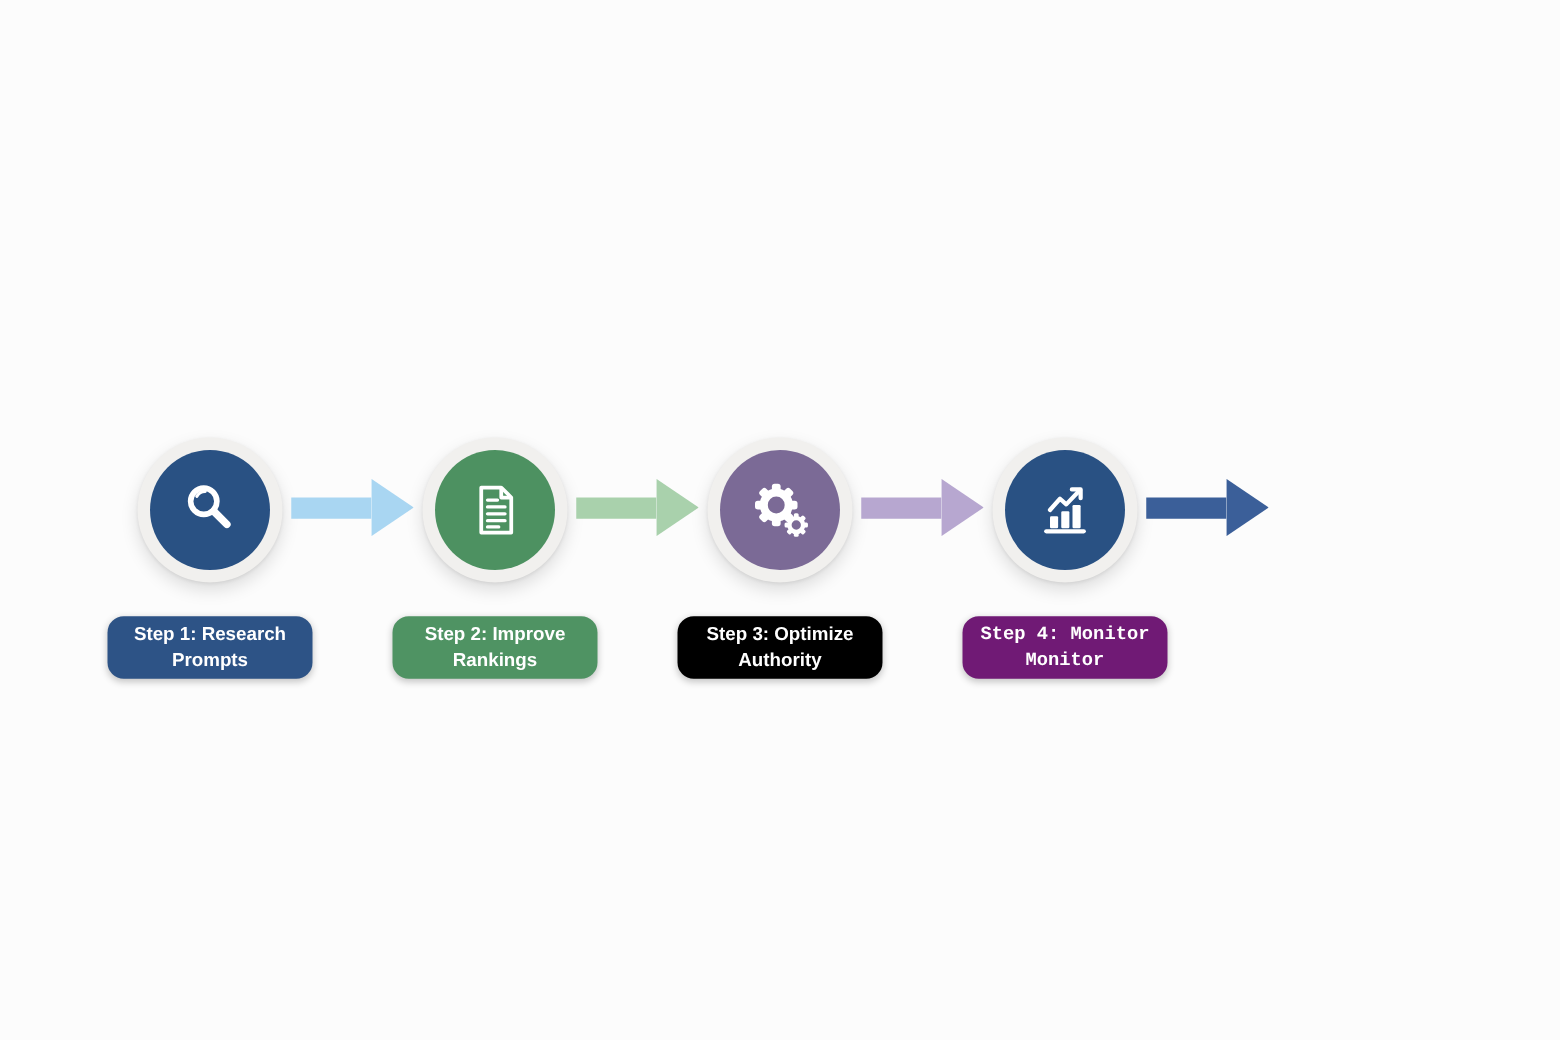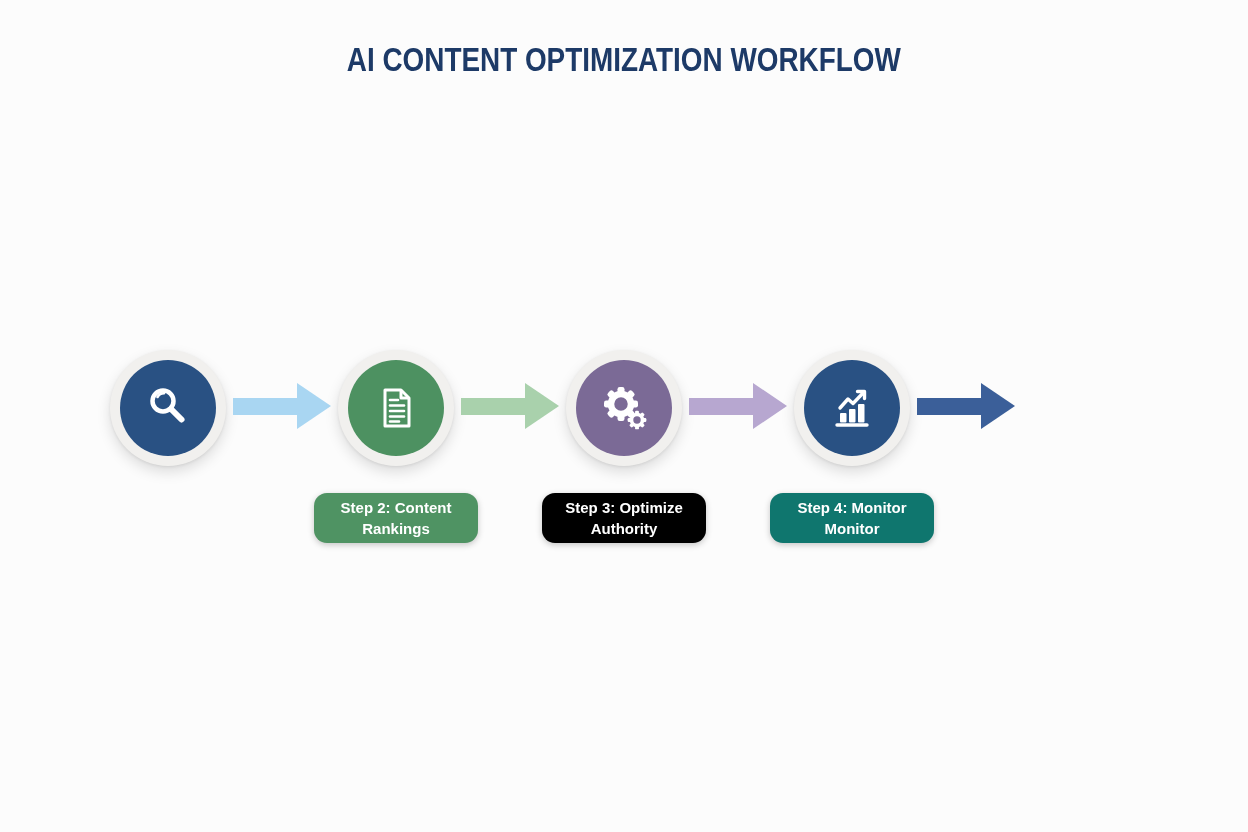--- a/index.html
+++ b/index.html
@@ -64,35 +64,36 @@
   .arrow-head{
     width:34px;height:46px;
     clip-path:polygon(0 0, 100% 50%, 0 100%);
   }
 </style>
 </head>
 <body>
 
 <div class="page">
 
-  <div class="title-wrap">
-    <div class="title" style="color: rgb(29, 58, 103);">AI CONTENT OPTIMIZATION WORKFLOW</div>
-  </div>
 
   <div class="step" style="left:54px">
     <div class="ring">
       <div class="circle" style="background-color: rgb(41, 81, 131);">
         <span class="icon">
           <svg viewBox="0 0 48 48" fill="none">
             <circle cx="19" cy="17" r="10.5" stroke="#ffffff" stroke-width="4.5"></circle>
             <path d="M13.5 13 a7.5 7.5 0 0 1 6.5 -3.8" stroke="#ffffff" stroke-width="2.6" stroke-linecap="round"></path>
             <path d="M27 25 L37.5 35.5" stroke="#ffffff" stroke-width="6" stroke-linecap="round"></path>
           </svg>
         </span>
       </div>
+    </div>
+    <div class="label" style="background-color: rgb(45, 83, 134);">
+      <span>Step 1: Research</span>
+      <span>Prompts</span>
     </div>
   </div>
 
   <div class="arrow" style="left:233px">
     <div class="arrow-bar" style="background-color: rgb(169, 214, 242);"></div>
     <div class="arrow-head" style="background-color: rgb(169, 214, 242);"></div>
   </div>
 
   <div class="step" style="left:282px">
     <div class="ring">
@@ -104,21 +105,21 @@
             <path d="M18 16 H26" stroke="#ffffff" stroke-width="2.6" stroke-linecap="round"></path>
             <path d="M18 21.5 H32" stroke="#ffffff" stroke-width="2.6" stroke-linecap="round"></path>
             <path d="M18 27 H32" stroke="#ffffff" stroke-width="2.6" stroke-linecap="round"></path>
             <path d="M18 32.5 H32" stroke="#ffffff" stroke-width="2.6" stroke-linecap="round"></path>
             <path d="M18 37.5 H27" stroke="#ffffff" stroke-width="2.6" stroke-linecap="round"></path>
           </svg>
         </span>
       </div>
     </div>
     <div class="label" style="background-color: rgb(79, 147, 99);">
-      <span>Step 2: Content</span>
+      <span>Step 2: Improve</span>
       <span>Rankings</span>
     </div>
   </div>
 
   <div class="arrow" style="left:461px">
     <div class="arrow-bar" style="background-color: rgb(169, 209, 172);"></div>
     <div class="arrow-head" style="background-color: rgb(169, 209, 172);"></div>
   </div>
 
   <div class="step" style="left:510px">
@@ -164,21 +165,21 @@
             <path d="M9 41 H39" stroke="#ffffff" stroke-width="3.4" stroke-linecap="round"></path>
             <rect x="12" y="29" width="6.5" height="9.5" fill="#ffffff" rx="1"></rect>
             <rect x="21" y="25" width="6.5" height="13.5" fill="#ffffff" rx="1"></rect>
             <rect x="30" y="20" width="6.5" height="18.5" fill="#ffffff" rx="1"></rect>
             <path d="M12 24 L20 15 L25 19.5 L36 8" stroke="#ffffff" stroke-width="3.4" stroke-linecap="round" stroke-linejoin="round"></path>
             <path d="M29.5 7.5 H36.5 V14.5" stroke="#ffffff" stroke-width="3.4" stroke-linecap="round" stroke-linejoin="round"></path>
           </svg>
         </span>
       </div>
     </div>
-    <div class="label" style="background-color: #0f766e;">
+    <div class="label" style="background-color: #701a75; font-family: Liberation Mono, monospace;">
       <span>Step 4: Monitor</span>
       <span>Monitor</span>
     </div>
   </div>
 
   <div class="arrow" style="left:917px">
     <div class="arrow-bar" style="background-color: rgb(59, 95, 153);"></div>
     <div class="arrow-head" style="background-color: rgb(59, 95, 153);"></div>
   </div>
 

